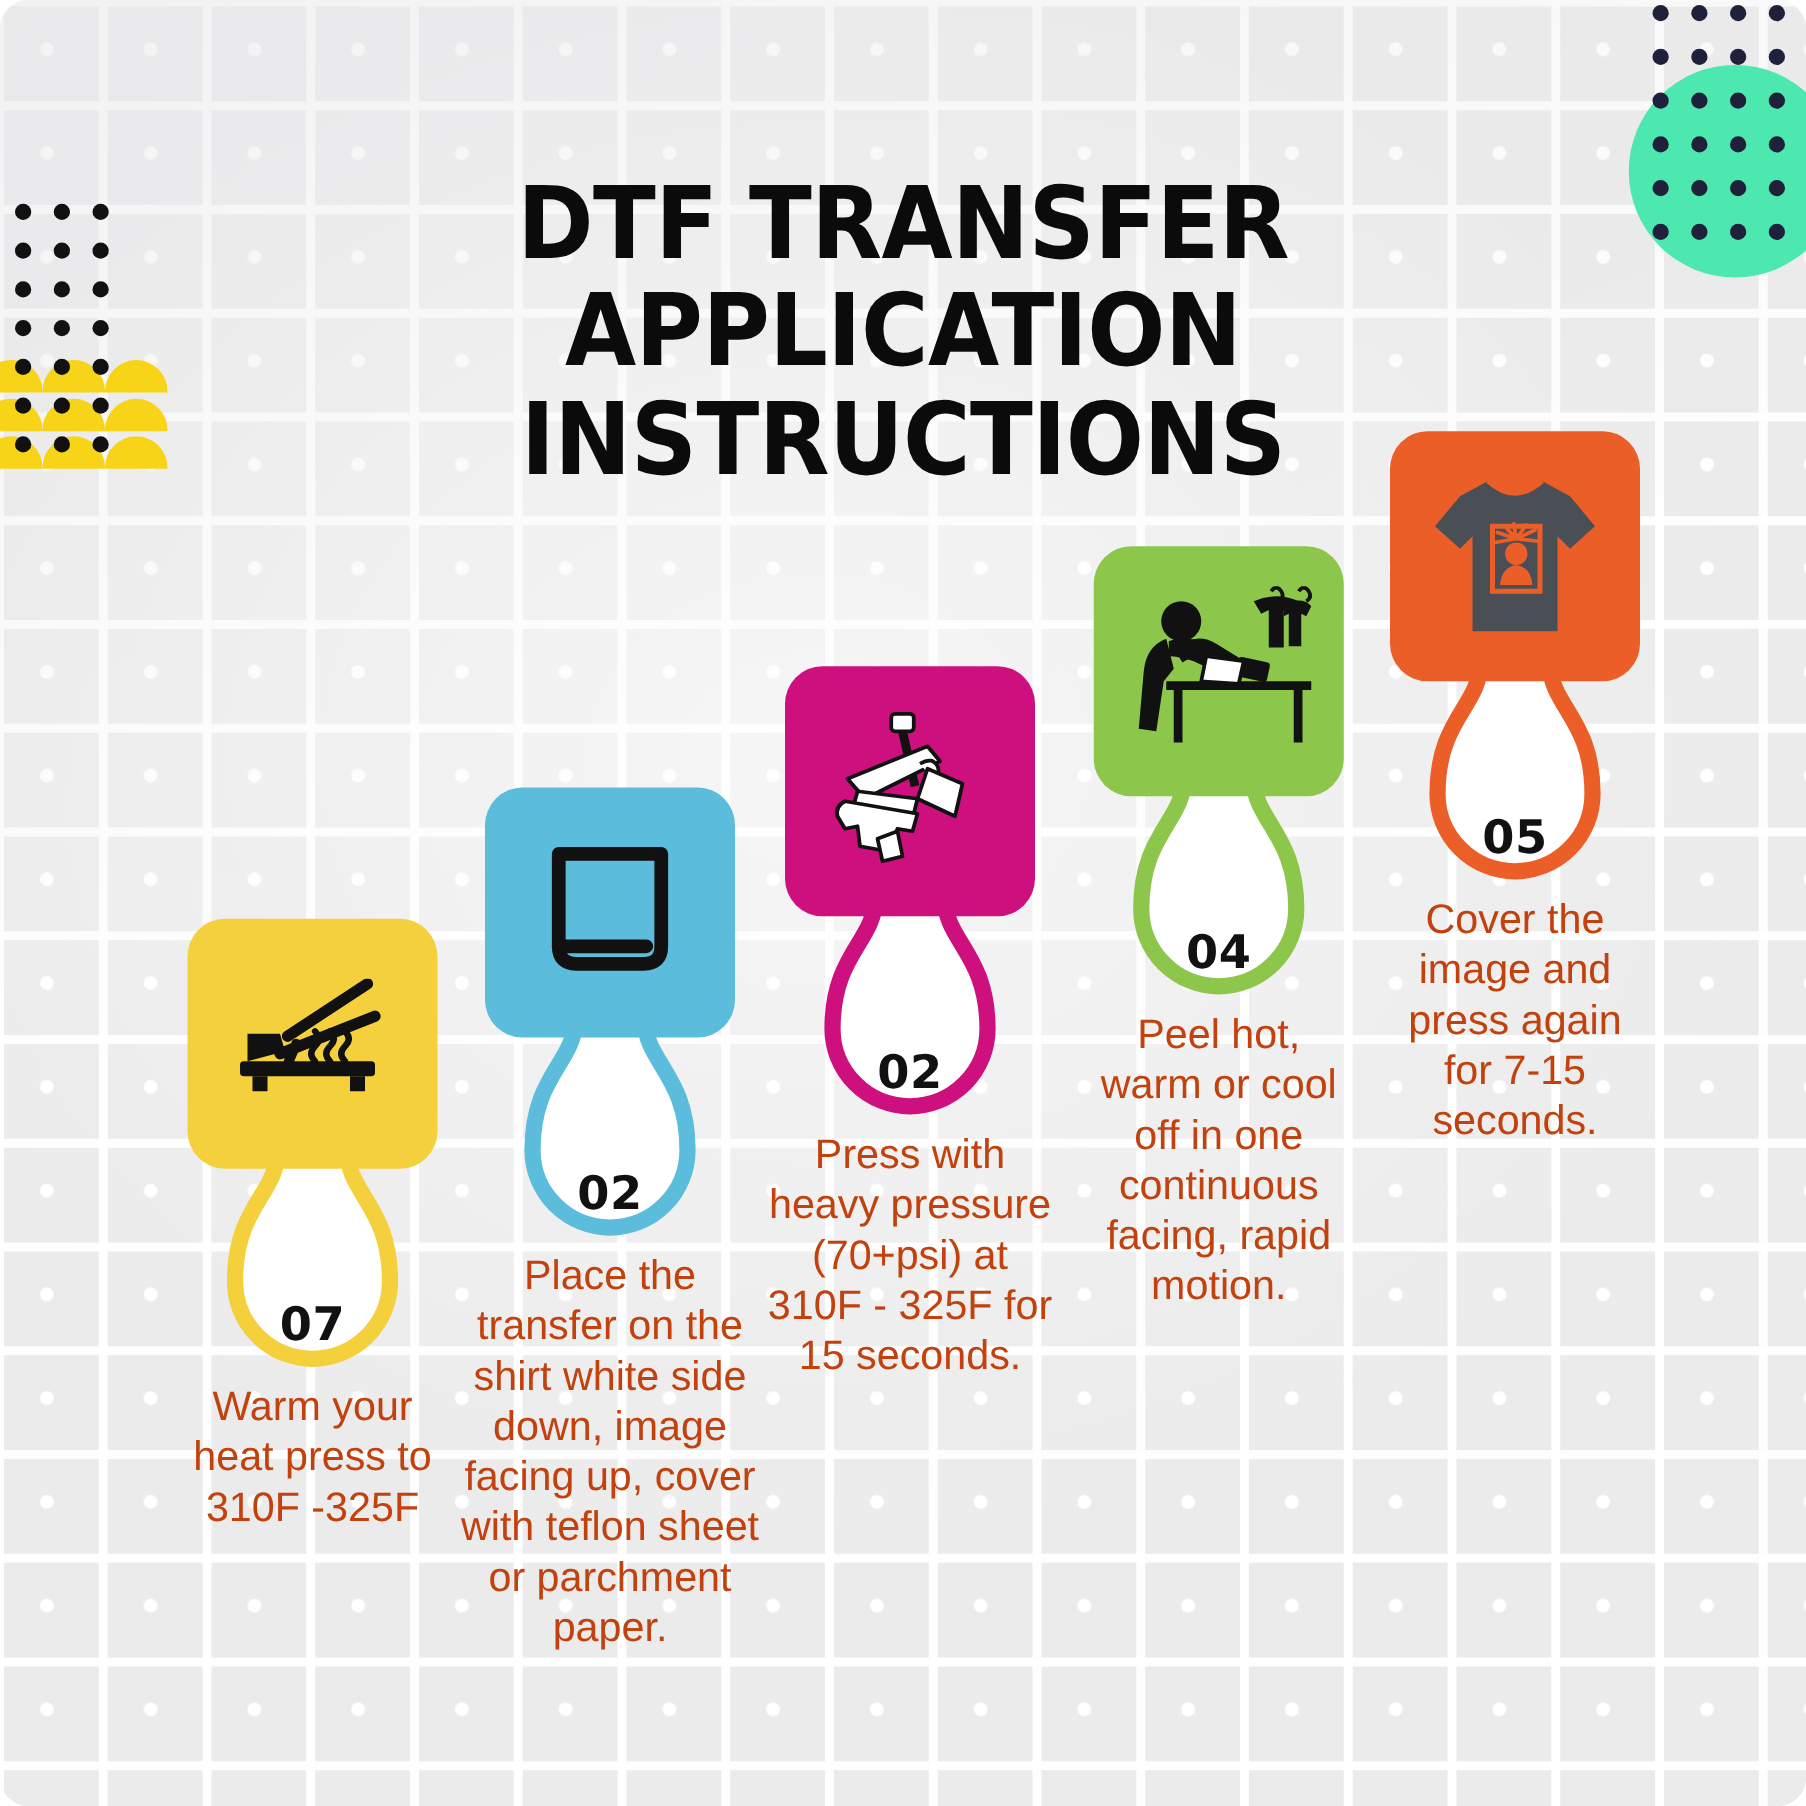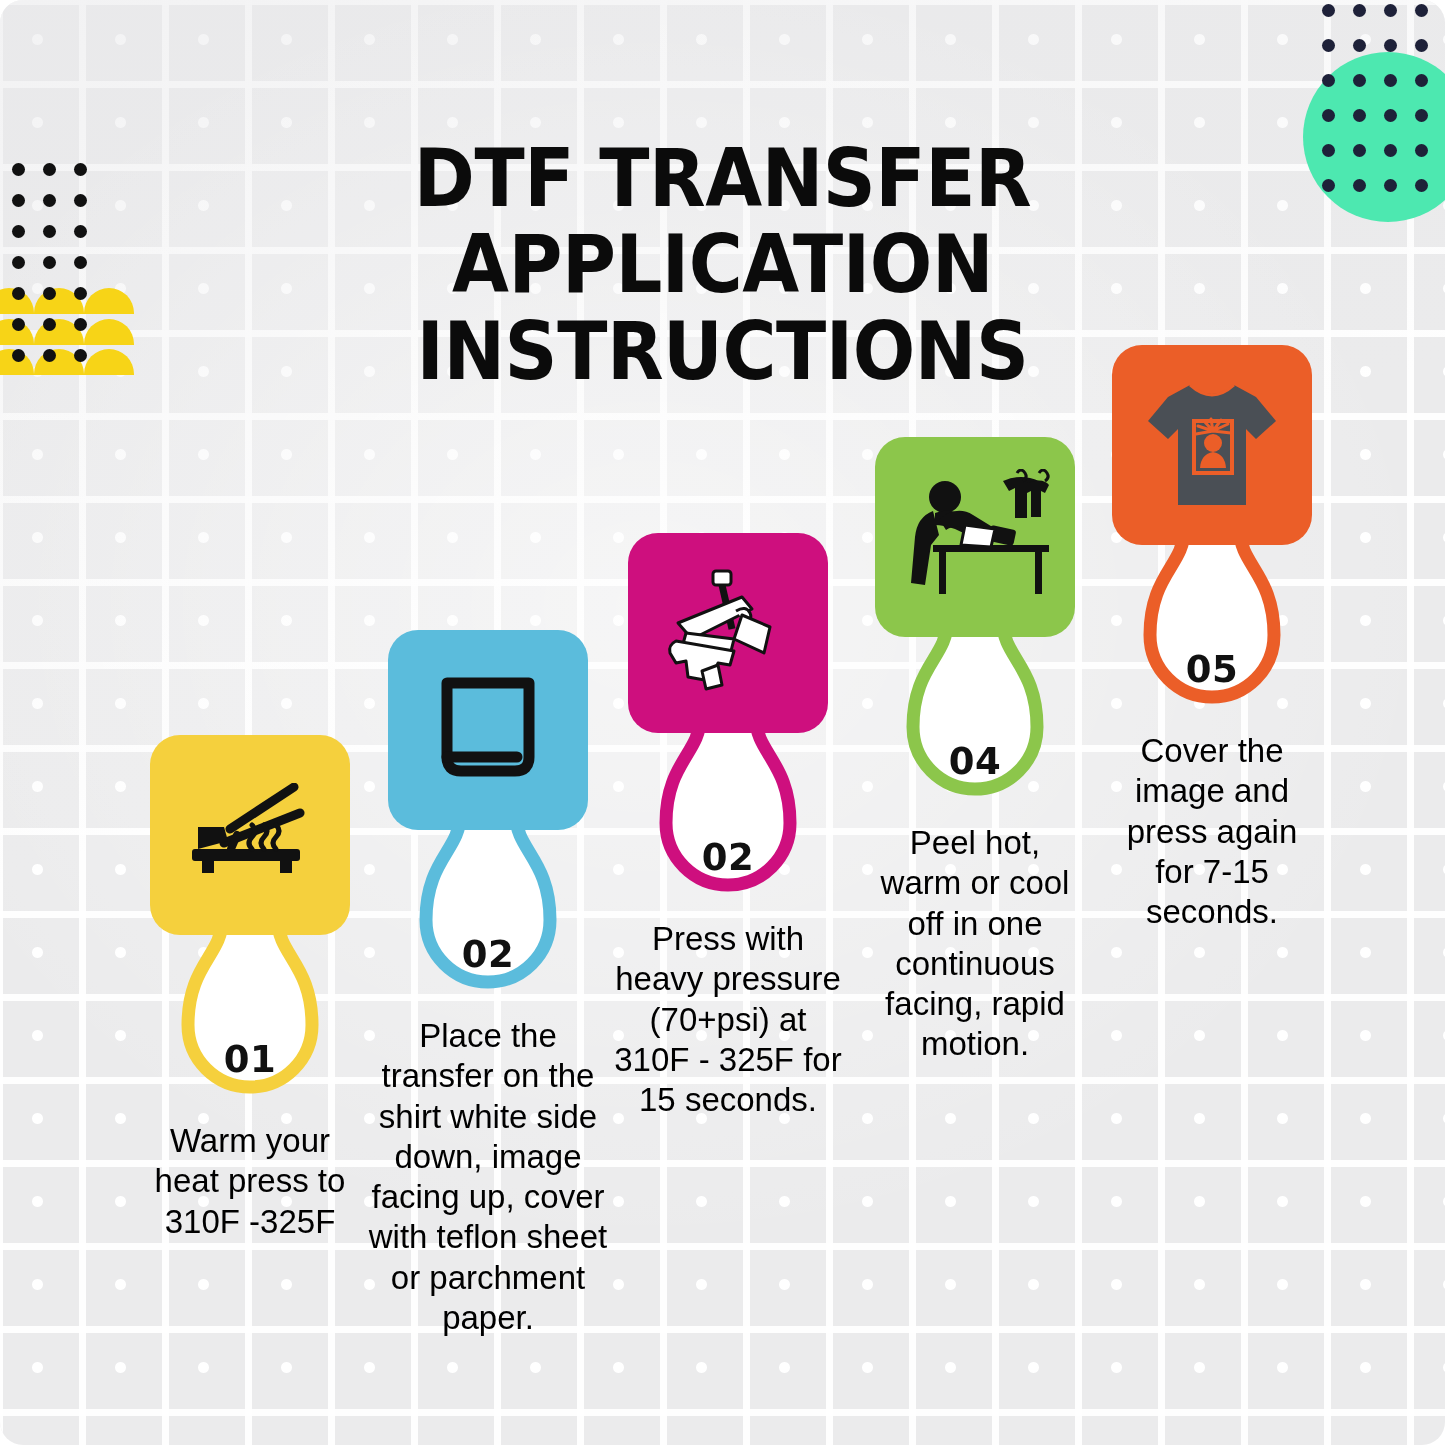--- a/index.html
+++ b/index.html
@@ -138,23 +138,23 @@
     font-family: "DejaVu Sans", sans-serif;
     font-weight: 700;
     font-size: 37px;
     color: #111111;
     letter-spacing: 0.5px;
     z-index: 4;
     margin-top: 21px;
   }
 
   .caption {
-    margin-top: 20px;
+    margin-top: 4px;
     text-align: center;
-    color: #000000;
+    color: #c2410c;
     font-family: "Liberation Sans", sans-serif;
     font-size: 33px;
     line-height: 1.22;
     font-weight: 400;
     width: 250px;
   }
 
   
   #step-1 { left: 130px;  top: 735px; }
   #step-2 { left: 368px;  top: 630px; }
@@ -260,21 +260,21 @@
             <path d="M68 42 q6 6 0 12 q-6 6 0 12" stroke="#111" stroke-width="5" fill="none" stroke-linecap="round"></path>
             <path d="M80 42 q6 6 0 12 q-6 6 0 12" stroke="#111" stroke-width="5" fill="none" stroke-linecap="round"></path>
             <path d="M92 42 q6 6 0 12 q-6 6 0 12" stroke="#111" stroke-width="5" fill="none" stroke-linecap="round"></path>
           </svg>
         </span>
       </div>
       <div class="connector">
         <svg viewBox="0 0 160 180">
           <path d="M 52 0 C 52 34, 18 44, 18 104 a 62 62 0 1 0 124 0 C 142 44, 108 34, 108 0 Z" fill="#ffffff" stroke="#F5D03D" stroke-width="13"></path>
         </svg>
-        <div class="badge-num">01</div>
+        <div class="badge-num">07</div>
       </div>
       <div class="caption">Warm your heat press to 310F -325F</div>
     </div>
 
     <div class="step" id="step-2">
       <div class="card" id="card-2" style="background: rgb(91, 188, 220);">
         <span>
           <svg width="118" height="118" viewBox="0 0 118 118" fill="none">
             <path d="M18 12 H100 V86 q0 14 -14 14 H32 q-14 0 -14 -14 V12 Z" stroke="#111" stroke-width="11" stroke-linejoin="round" fill="none"></path>
             <path d="M18 86 H88" stroke="#111" stroke-width="11" stroke-linecap="round"></path>

